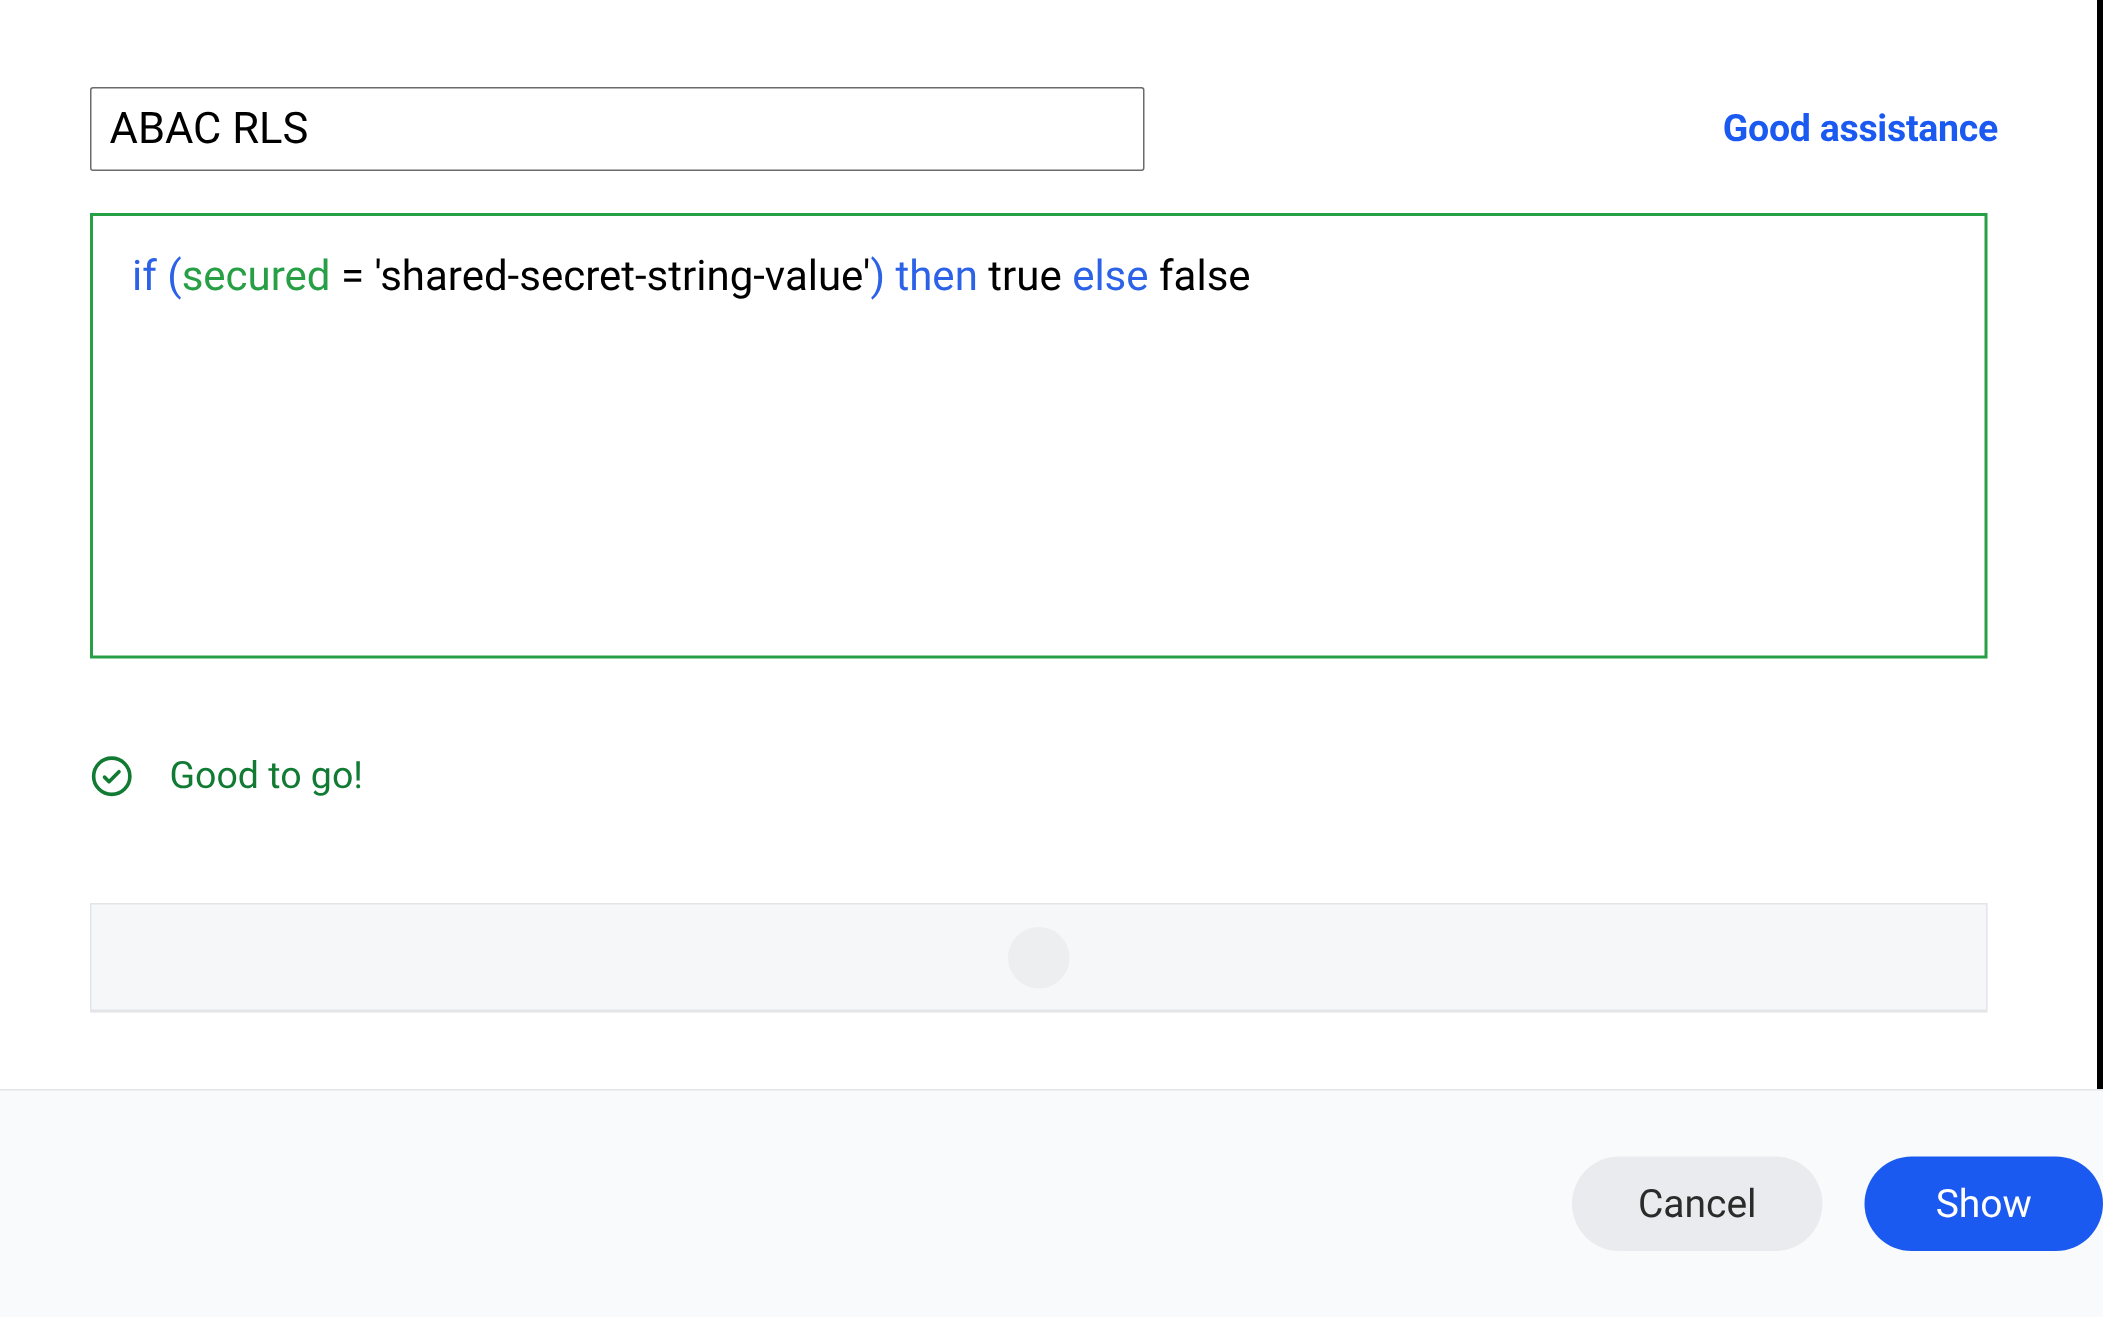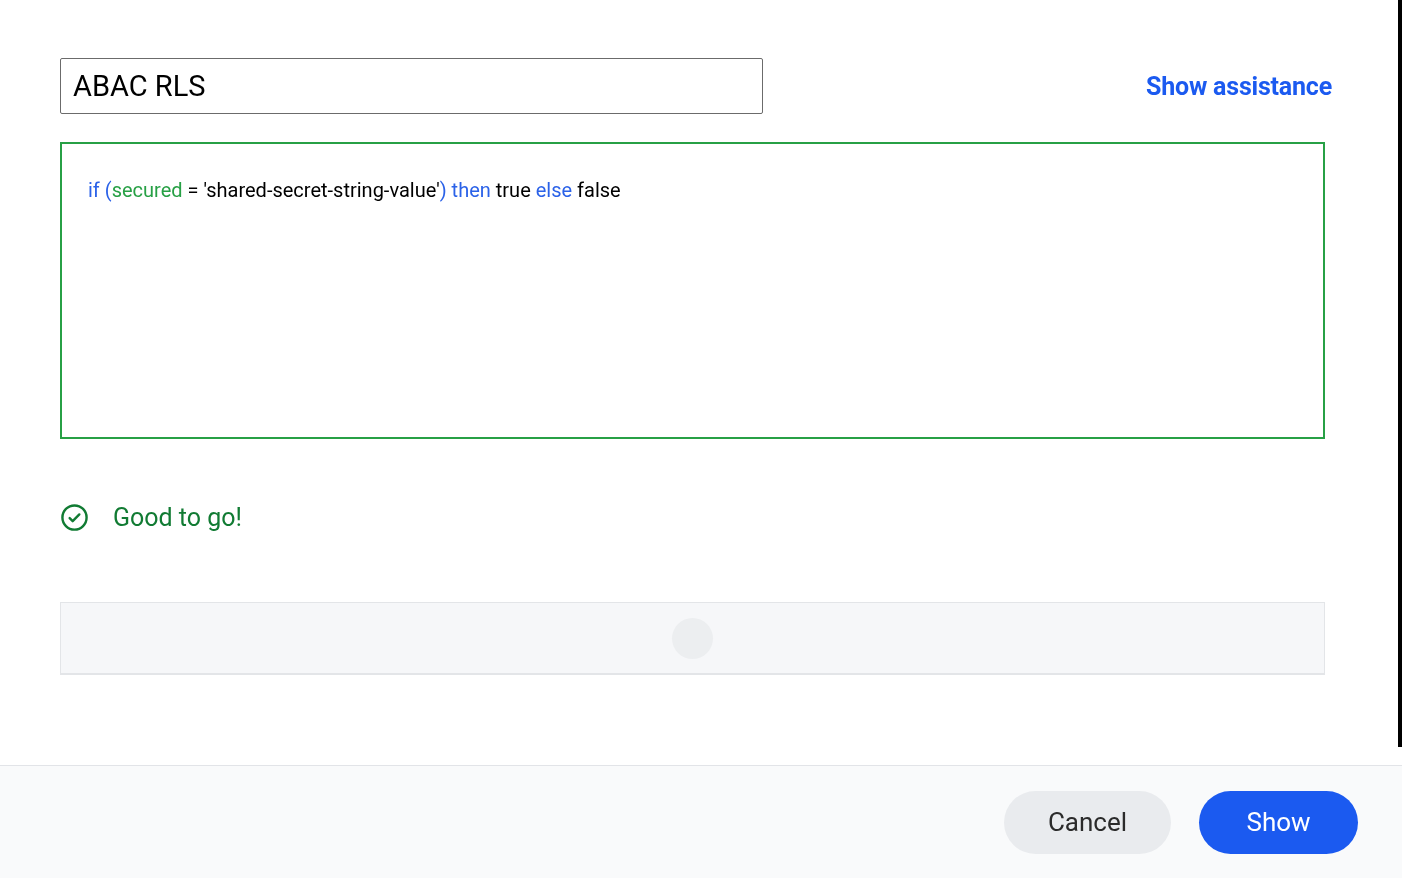--- a/index.html
+++ b/index.html
@@ -50,22 +50,22 @@
       font-weight: 700;
       cursor: pointer;
       margin-right: 10px;
       letter-spacing: -0.2px;
     }
     .code-editor {
       width: 1265px;
       height: 297px;
       border: 2px solid #27a045;
       background: #ffffff;
-      padding: 32px 26px;
-      font-size: 20px;
+      padding: 20px 26px;
+      font-size: 28px;
       font-family: -apple-system, BlinkMacSystemFont, "Segoe UI", Roboto, sans-serif;
       line-height: 1.4;
       margin-bottom: 64px;
     }
     .kw-if { color: #2b62e8; }
     .kw-paren { color: #2b62e8; }
     .kw-field { color: #27a045; }
     .kw-eq { color: #000000; }
     .kw-string { color: #000000; }
     .kw-then { color: #2b62e8; }
@@ -103,27 +103,26 @@
       width: 41px;
       height: 41px;
       border-radius: 50%;
       background: #eceef0;
     }
     .footer {
       position: absolute;
       bottom: 0;
       left: 0;
       right: 0;
-      height: 113px;
+      height: 152px;
       background: #f9fafb;
       border-top: 1px solid #e2e4e8;
       display: flex;
       align-items: center;
       justify-content: flex-end;
-      padding-right: 44px;
       gap: 28px;
     }
     .btn {
       height: 63px;
       border-radius: 32px;
       font-size: 26px;
       font-weight: 400;
       cursor: pointer;
       border: none;
       font-family: inherit;
@@ -143,21 +142,21 @@
     }
   </style>
 </head>
 <body>
 
 <div class="right-border"></div>
 
 <div class="content-area">
   <div class="header-row">
     <input type="text" class="name-input" value="ABAC RLS" style="">
-    <span class="show-assistance">Show assistance</span>
+    <span class="show-assistance">Good assistance</span>
   </div>
 
   <div class="code-editor"><span class="kw-if">if</span> <span class="kw-paren">(</span><span class="kw-field">secured</span><span> </span><span class="kw-eq">=</span><span> </span><span class="kw-string">'shared-secret-string-value'</span><span class="kw-paren">)</span><span> </span><span class="kw-then">then</span><span> </span><span class="kw-true">true</span><span> </span><span class="kw-else">else</span><span> </span><span class="kw-false">false</span></div>
 
   <div class="status-row">
     <span class="check-icon">
       <svg viewBox="0 0 24 24" width="29" height="29" fill="none" stroke="#117b33" stroke-width="2">
         <circle cx="12" cy="12" r="10"></circle>
         <path d="M8 12.5l2.5 2.5L16 9.5" stroke-linecap="round" stroke-linejoin="round"></path>
       </svg>

